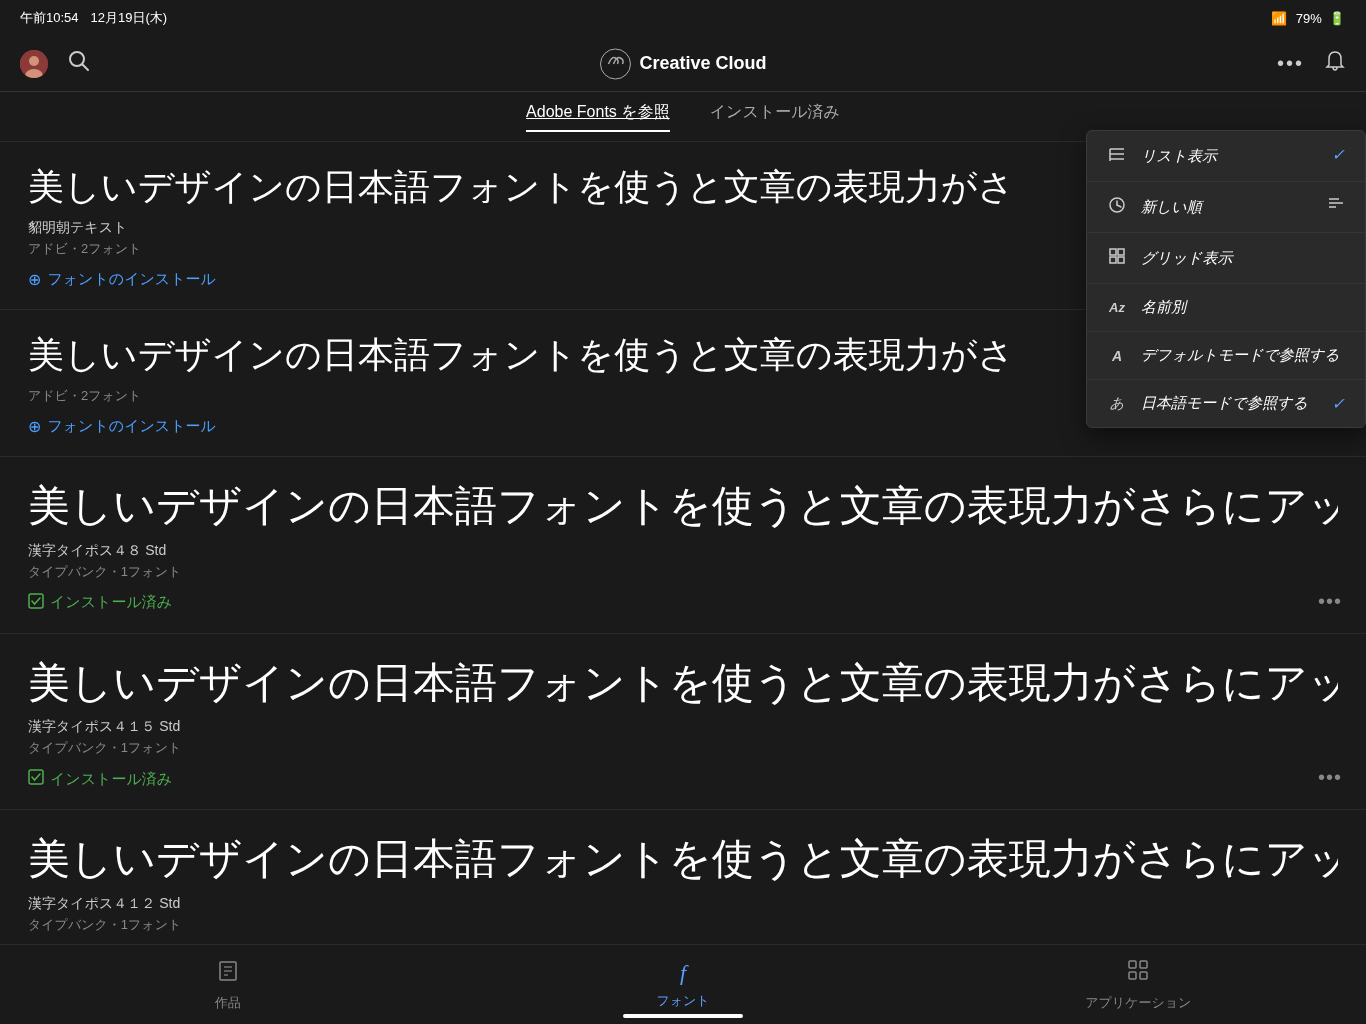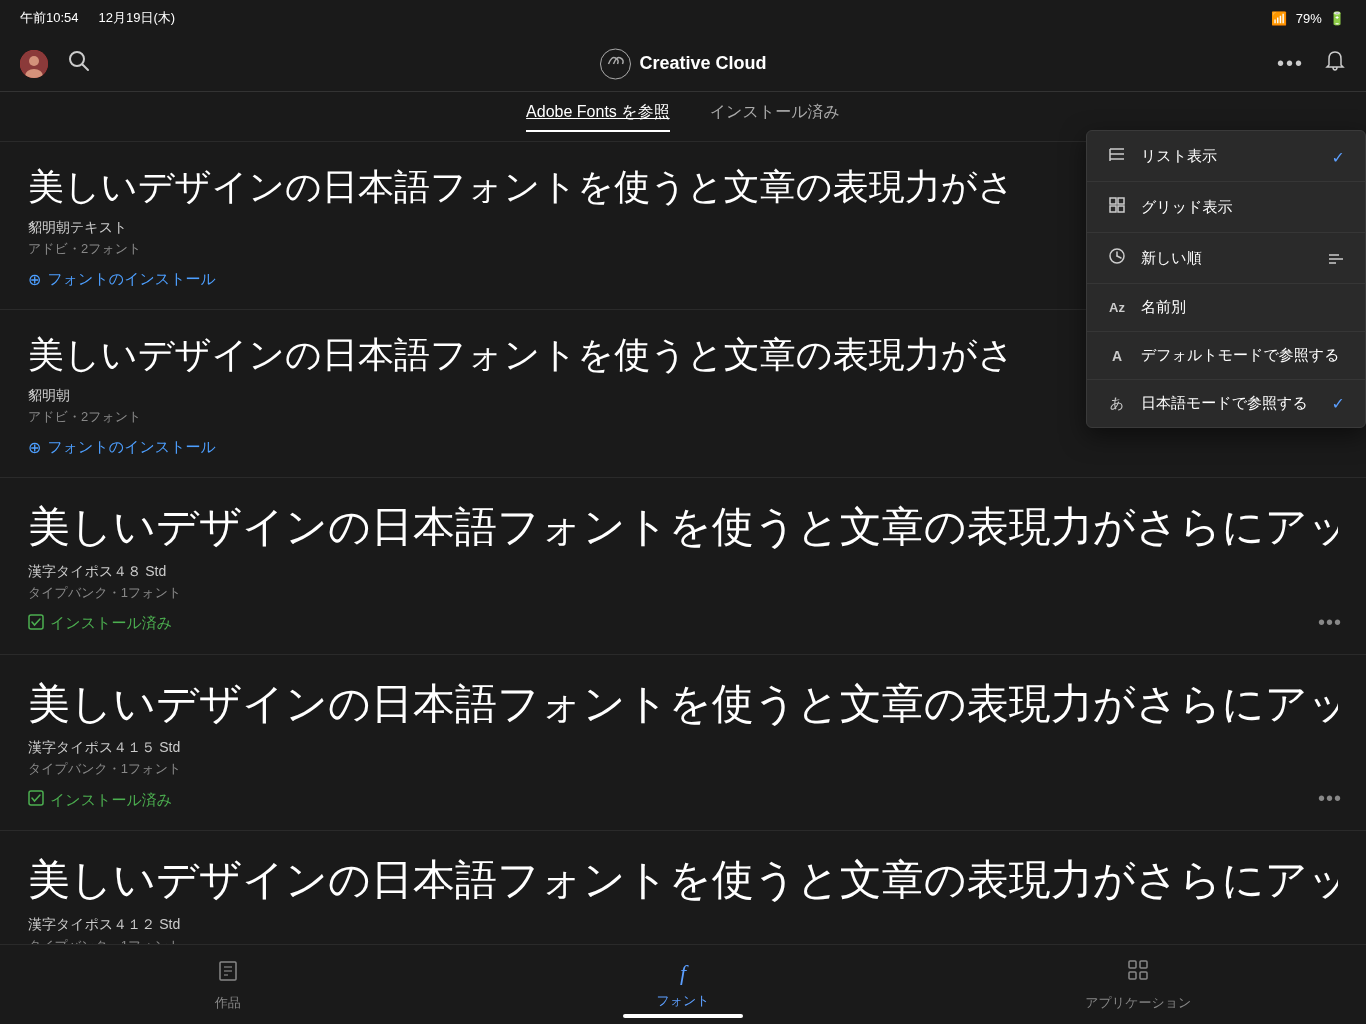--- a/index.html
+++ b/index.html
@@ -20,21 +20,21 @@
       justify-content: space-between;
       padding: 0 20px;
       height: 36px;
       background: #1a1a1a;
       font-size: 13px;
       color: #fff;
     }
     .status-left {
       display: flex;
       align-items: center;
-      gap: 20px;
+      gap: 12px;
       font-size: 13px;
     }
     .status-right {
       display: flex;
       align-items: center;
       gap: 8px;
       font-size: 13px;
     }
     .avatar {
       width: 28px;
@@ -244,27 +244,28 @@
       right: 0;
       width: 280px;
       background: #2a2a2a;
       border: 1px solid #3a3a3a;
       border-radius: 6px;
       z-index: 100;
       box-shadow: 0 8px 24px rgba(0,0,0,0.5);
     }
     .dropdown-item {
       display: flex;
-      align-items: flex-end;
+      align-items: flex-start;
       justify-content: space-between;
       padding: 14px 20px;
       font-size: 15px;
       color: #fff;
       cursor: pointer;
       border-bottom: 1px solid #363636;
+      font-style: italic;
     }
     .dropdown-item:last-child {
       border-bottom: none;
     }
     .dropdown-item-left {
       display: flex;
       align-items: center;
       gap: 14px;
     }
     .dropdown-icon {
@@ -366,21 +367,20 @@
       <div class="font-name">貂明朝テキスト</div>
       <div class="font-foundry">アドビ・2フォント</div>
       <div class="install-btn">
         <span class="install-icon">⊕</span>
         <span>フォントのインストール</span>
       </div>
     </div>
 
     <div class="font-item">
       <div class="font-preview-text" style="font-family: serif;">美しいデザインの日本語フォントを使うと文章の表現力がさ</div>
-      <div class="font-name">貂明朝</div>
       <div class="font-foundry">アドビ・2フォント</div>
       <div class="install-btn">
         <span class="install-icon">⊕</span>
         <span>フォントのインストール</span>
       </div>
     </div>
 
     <div class="font-item">
       <div class="font-preview-text large">美しいデザインの日本語フォントを使うと文章の表現力がさらにアップします</div>
       <div class="font-name">漢字タイポス４８ Std</div>
@@ -466,52 +466,52 @@
       </span>
       <span>リスト表示</span>
     </div>
     <span class="check-mark">✓</span>
   </div>
 
   <div class="dropdown-item">
     <div class="dropdown-item-left">
       <span class="dropdown-icon">
         <svg width="18" height="18" viewBox="0 0 18 18" fill="none">
-          <rect x="2" y="2" width="6" height="6" stroke="#ccc" stroke-width="1.5"></rect>
-          <rect x="10" y="2" width="6" height="6" stroke="#ccc" stroke-width="1.5"></rect>
-          <rect x="2" y="10" width="6" height="6" stroke="#ccc" stroke-width="1.5"></rect>
-          <rect x="10" y="10" width="6" height="6" stroke="#ccc" stroke-width="1.5"></rect>
-        </svg>
-      </span>
-      <span>グリッド表示</span>
-    </div>
-  </div>
-
-  <div class="dropdown-item">
-    <div class="dropdown-item-left">
-      <span class="dropdown-icon">
-        <svg width="18" height="18" viewBox="0 0 18 18" fill="none">
           <circle cx="9" cy="9" r="7" stroke="#ccc" stroke-width="1.5"></circle>
           <line x1="9" y1="5" x2="9" y2="9" stroke="#ccc" stroke-width="1.5" stroke-linecap="round"></line>
           <line x1="9" y1="9" x2="13" y2="11" stroke="#ccc" stroke-width="1.5" stroke-linecap="round"></line>
         </svg>
       </span>
       <span>新しい順</span>
     </div>
     <span class="sort-icon">
       <svg width="18" height="14" viewBox="0 0 18 14" fill="none">
         <line x1="2" y1="3" x2="12" y2="3" stroke="#ccc" stroke-width="1.5"></line>
         <line x1="2" y1="7" x2="16" y2="7" stroke="#ccc" stroke-width="1.5"></line>
         <line x1="2" y1="11" x2="9" y2="11" stroke="#ccc" stroke-width="1.5"></line>
       </svg>
     </span>
   </div>
 
   <div class="dropdown-item">
     <div class="dropdown-item-left">
+      <span class="dropdown-icon">
+        <svg width="18" height="18" viewBox="0 0 18 18" fill="none">
+          <rect x="2" y="2" width="6" height="6" stroke="#ccc" stroke-width="1.5"></rect>
+          <rect x="10" y="2" width="6" height="6" stroke="#ccc" stroke-width="1.5"></rect>
+          <rect x="2" y="10" width="6" height="6" stroke="#ccc" stroke-width="1.5"></rect>
+          <rect x="10" y="10" width="6" height="6" stroke="#ccc" stroke-width="1.5"></rect>
+        </svg>
+      </span>
+      <span>グリッド表示</span>
+    </div>
+  </div>
+
+  <div class="dropdown-item">
+    <div class="dropdown-item-left">
       <span class="dropdown-icon" style="font-size:13px; font-weight:bold; color:#ccc;">Az</span>
       <span>名前別</span>
     </div>
   </div>
 
   <div class="dropdown-item">
     <div class="dropdown-item-left">
       <span class="dropdown-icon" style="font-size:14px; font-weight:bold; color:#ccc;">A</span>
       <span>デフォルトモードで参照する</span>
     </div>

